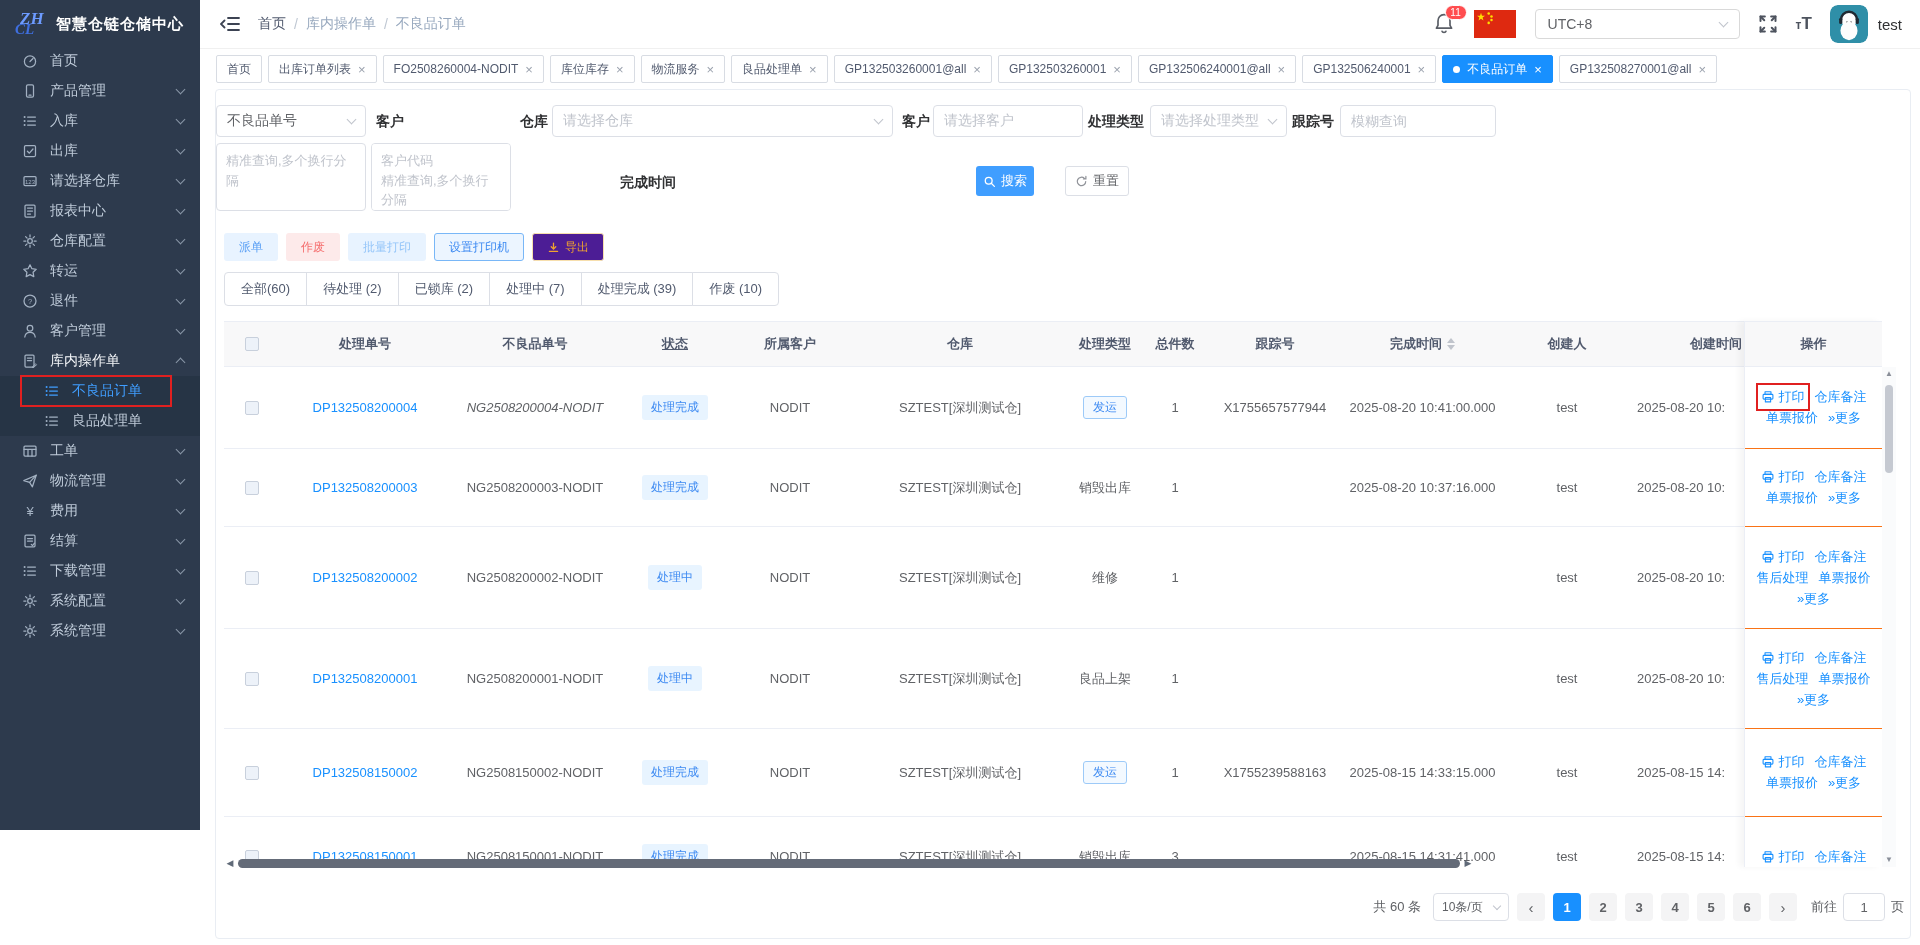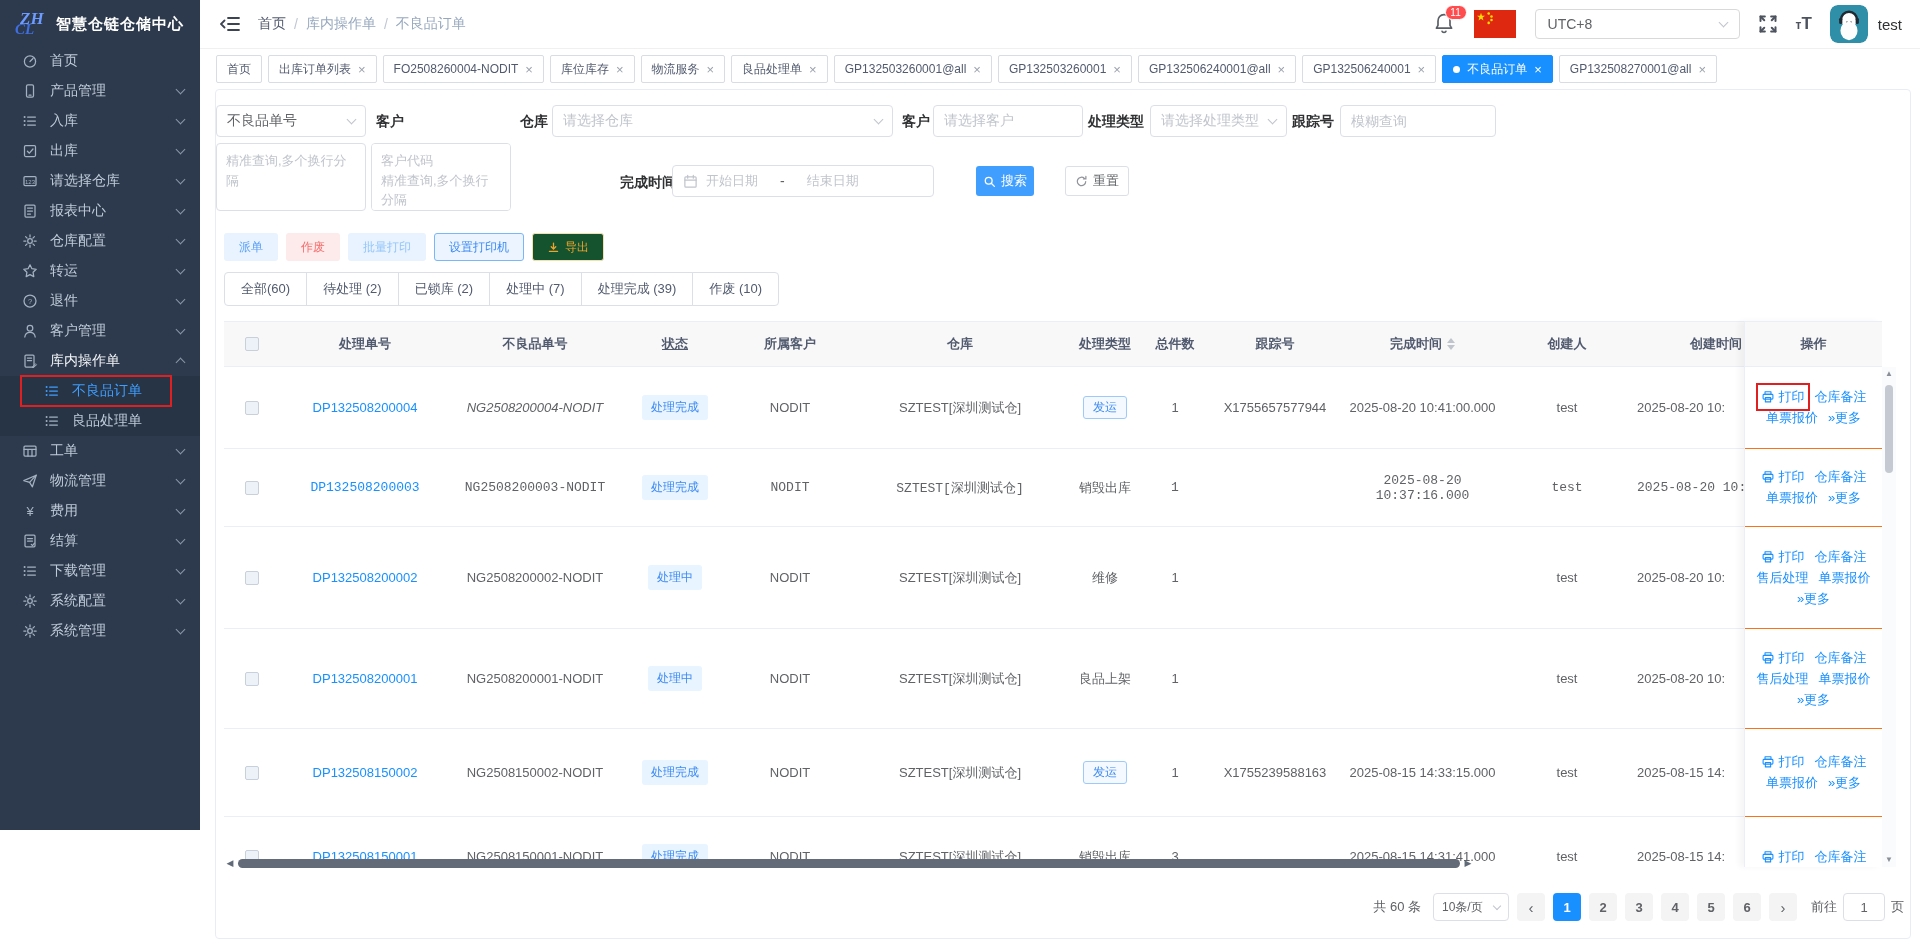--- a/index.html
+++ b/index.html
@@ -77,21 +77,21 @@
   .btn-reset { height:30px; width:64px; background:#fff; border:1px solid #dcdfe6; border-radius:3px; color:#606266; font-size:13px; display:flex; align-items:center; justify-content:center; gap:5px; cursor:pointer; font-family:inherit; }
   .bicon { width:13px; height:13px; }
 
   
   .actions { position:absolute; left:24px; top:233px; display:flex; gap:8px; }
   .abtn { height:28px; padding:0 14px; border-radius:3px; font-size:12px; display:inline-flex; align-items:center; gap:5px; cursor:pointer; border:1px solid transparent; font-family:inherit; }
   .abtn.blue-light { background:#e8f3ff; color:#5ba0f5; }
   .abtn.red-light { background:#fdeaea; color:#f56c6c; }
   .abtn.blue-lighter { background:#e8f3ff; color:#94c5f9; }
   .abtn.blue-outline { background:#ecf5ff; color:#3d8af2; border-color:#79b7f7; }
-  .abtn.orange { background:#14532d; color:#f0a32f; border-color:#f7dfad; }
+  .abtn.orange { background:#4c1d95; color:#f0a32f; border-color:#f7dfad; }
 
   
   .status-tabs { position:absolute; left:24px; top:272px; display:flex;justify-content:flex-end; }
   .stab { height:34px; padding:0 16px; border:1px solid #dcdfe6; background:#fff; display:flex; align-items:center; font-size:13px; color:#515a6e; cursor:pointer; margin-left:-1px; white-space:nowrap; }
   .stab:first-child { margin-left:0; border-radius:4px 0 0 4px; }
   .stab:last-child { border-radius:0 4px 4px 0; }
 
   
   .tzone { position:absolute; left:24px; top:321px; width:1672px; height:548px; }
   .thead { display:flex; width:1520px; height:46px; background:#f8f8f9; border-top:1px solid #ebeef5; border-bottom:1px solid #ebeef5; }
@@ -489,31 +489,20 @@
     <span class="flabel abs" style="left:888px;top:111px;">处理类型</span>
     <div class="sel abs" style="left:950px;top:105px;width:137px;">
       <span class="ph" style="overflow:hidden;white-space:nowrap;">请选择处理类型</span>
       <span class="chev"></span>
     </div>
 
     <span class="flabel abs" style="left:1092px;top:111px;">跟踪号</span>
     <input class="fin abs" style="left: 1140px; top: 105px; width: 156px;" placeholder="模糊查询">
 
     <span class="flabel abs" style="left:420px;top:172px;">完成时间</span>
-    <div class="datebox abs" style="left:472px;top:165px;width:262px;">
-      <span class="cal">
-        <svg class="svgi" viewBox="0 0 16 16" fill="none" stroke="currentColor" stroke-width="1.3" stroke-linecap="round">
-            <rect x="2" y="3" width="12" height="11" rx="1"></rect>
-            <path d="M5 1.5v3M11 1.5v3M2 6.5h12"></path>
-          </svg>
-      </span>
-      <span class="ph">开始日期</span>
-      <span class="dash">-</span>
-      <span class="ph">结束日期</span>
-    </div>
     <button class="btn-search abs" style="left:776px;top:166px;">
       <span class="bicon">
         <svg class="svgi" viewBox="0 0 16 16" fill="none" stroke="#fff" stroke-width="1.6" stroke-linecap="round">
             <circle cx="7" cy="7" r="4.2"></circle>
             <path d="M10.2 10.2L14 14"></path>
           </svg>
       </span>
       <span>搜索</span>
     </button>
     <button class="btn-reset abs" style="left:865px;top:166px;">
@@ -618,21 +607,21 @@
             <div class="td " style="width: 220px;">SZTEST[深圳测试仓]</div>
             <div class="td " style="width: 70px;">
               <span class="tag-type">发运</span>
             </div>
             <div class="td " style="width: 70px;">1</div>
             <div class="td wrap" style="width: 130px;">X1755657577944</div>
             <div class="td " style="width: 165px;">2025-08-20 10:41:00.000</div>
             <div class="td " style="width: 124px;">test</div>
             <div class="td left" style="width: 115px;">2025-08-20 10:</div>
           </div>
-          <div class="trow" style="height: 78px; font-family: Liberation Mono, monospace;">
+          <div class="trow" style="height: 78px;">
             <div class="td " style="width: 56px;">
               <span class="cbx"></span>
             </div>
             <div class="td " style="width: 170px;">
               <span class="doc-link">DP132508200003</span>
             </div>
             <div class="td " style="width: 170px;">NG2508200003-NODIT</div>
             <div class="td " style="width: 110px;">
               <span class="badge-status">处理完成</span>
             </div>

